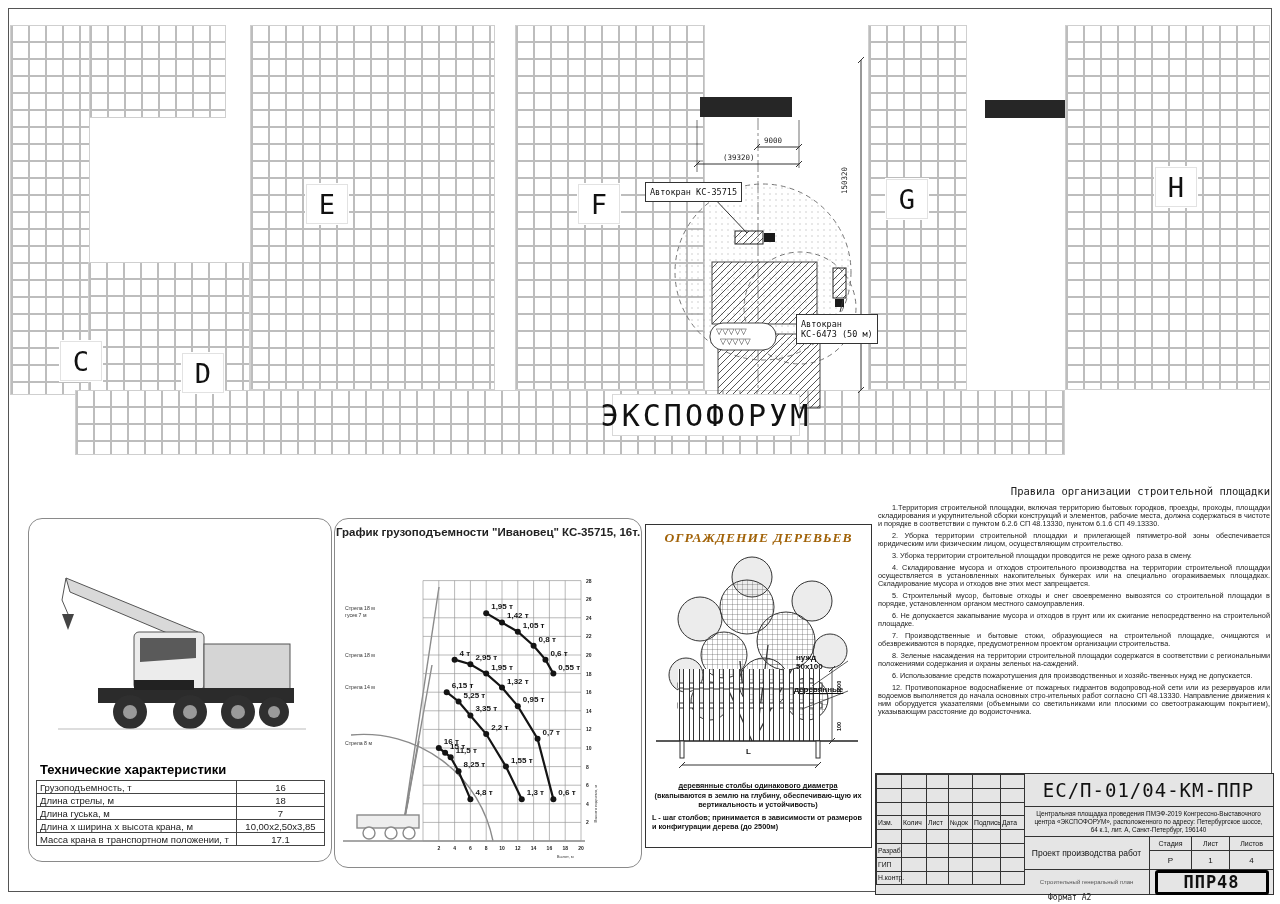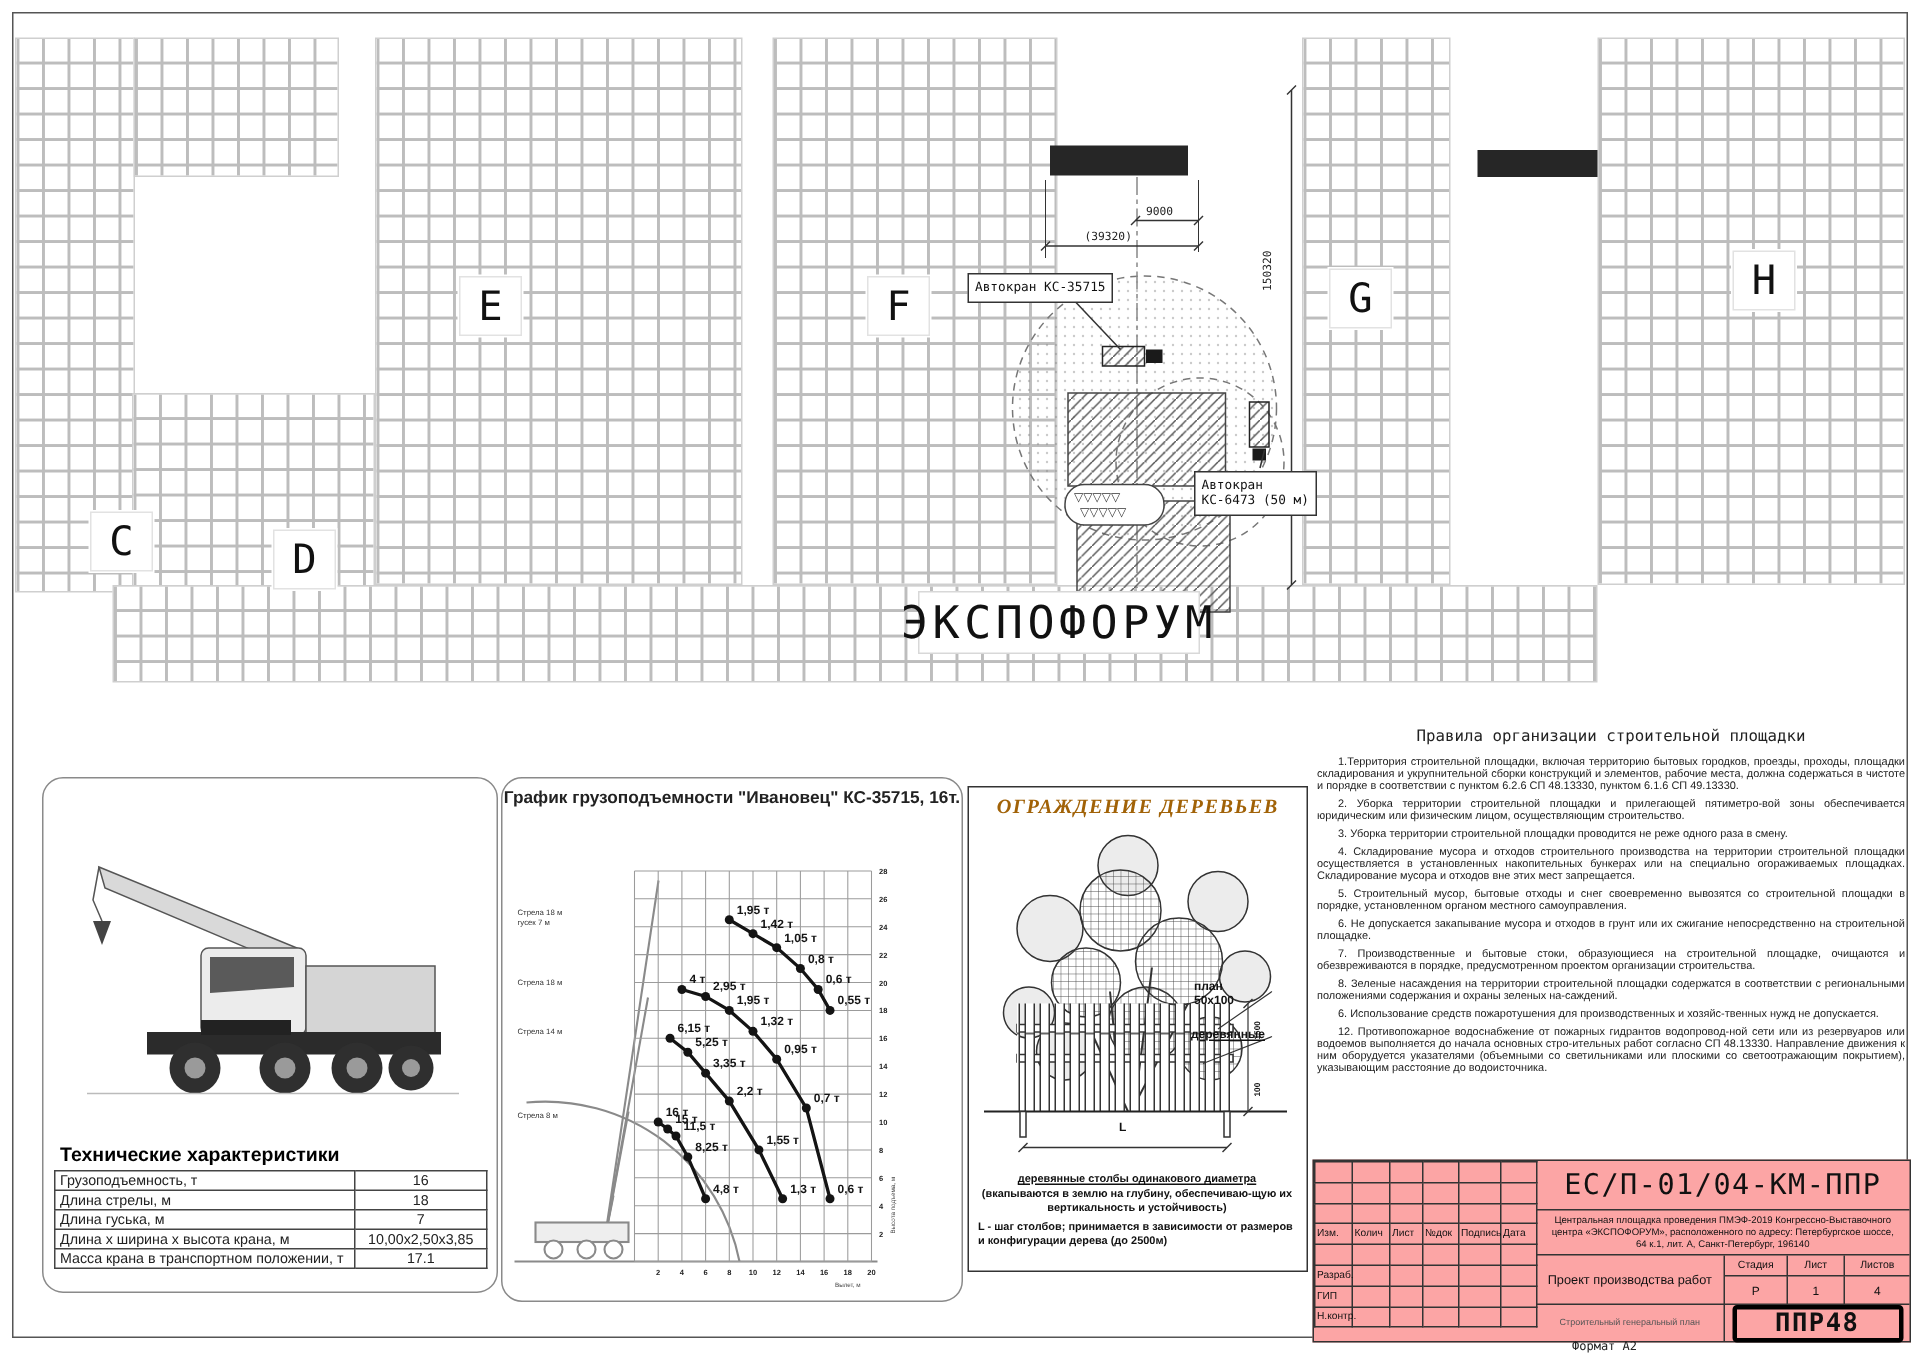--- a/index.html
+++ b/index.html
@@ -28,25 +28,25 @@
   table.spec{position:absolute;border-collapse:collapse;table-layout:fixed;}
   table.spec td{border:1px solid #444;font-size:9.5px;height:12px;padding:0 3px;color:#222;}
   table.spec td.v{text-align:center;}
   .chart-title{position:absolute;width:100%;text-align:center;font-size:11.5px;font-weight:bold;color:#222;}
   .tree-title{position:absolute;width:100%;text-align:center;font-family:"Liberation Serif",serif;
     font-style:italic;font-weight:bold;font-size:13.5px;letter-spacing:1px;color:#a16207;}
   .tree-lbl{position:absolute;font-size:8px;font-weight:bold;color:#111;line-height:1.15;}
   .tree-note{position:absolute;font-size:7.3px;font-weight:bold;color:#111;line-height:1.25;text-align:center;}
   
   .rules{position:absolute;font-size:7.3px;line-height:1.1;color:#222;text-align:justify;}
-  .rules h4{margin:0 0 6px 0;font-size:10.5px;font-weight:normal;text-align:center;
+  .rules h4{margin:0 0 6px 0;font-size:10.5px;font-weight:normal;text-align:right;
     font-family:"DejaVu Sans Mono",monospace;}
   .rules p{margin:4px 0 1px 0;text-indent:14px;}
   
-  .tb{position:absolute;border:1.8px solid #333;background:#fca5a5;}
+  .tb{position:absolute;border:1.8px solid #333;background:#e5e5e5;}
   .cell{position:absolute;box-sizing:border-box;border-right:1px solid #333;border-bottom:1px solid #333;
     font-size:7px;color:#111;display:flex;align-items:center;justify-content:center;text-align:center;}
   table.tbl{position:absolute;border-collapse:collapse;table-layout:fixed;}
   table.tbl td{border:1px solid #333;height:12.8px;font-size:6.8px;padding:0 1px;color:#111;text-align:left;}
   .docnum{font-family:"DejaVu Sans Mono",monospace;font-size:19px;letter-spacing:1px;}
   .logo{border:3px solid #000;border-radius:3px;font-family:"DejaVu Sans Mono",monospace;
     font-weight:bold;font-size:17px;letter-spacing:1px;display:flex;align-items:center;justify-content:center;}
   .fmt{position:absolute;font-size:8px;font-family:"DejaVu Sans Mono",monospace;color:#222;}
   .u{text-decoration:underline;}
 </style>
@@ -364,21 +364,21 @@
         <line x1="163" y1="219" x2="169" y2="213" stroke="#333"></line>
 
       <line x1="180" y1="120" x2="180" y2="192" stroke="#333" stroke-width="0.8"></line>
       <line x1="177" y1="123" x2="183" y2="117" stroke="#333"></line>
         <line x1="177" y1="195" x2="183" y2="189" stroke="#333"></line>
 
       <line x1="160" y1="137" x2="196" y2="112" stroke="#333" stroke-width="0.8"></line>
       <line x1="150" y1="160" x2="196" y2="142" stroke="#333" stroke-width="0.8"></line>
     </svg>
     <div class="tree-lbl" style="left:150px;top:128px">
-      <div>план</div>
+      <div>нужд</div>
       <div>50х100</div>
     </div>
     <div class="tree-lbl u" style="left:148px;top:160px">деревянные</div>
     <div class="tree-lbl" style="left:190px;top:168px;transform:rotate(-90deg);transform-origin:left top;font-size:5.5px">1500</div>
     <div class="tree-lbl" style="left:190px;top:206px;transform:rotate(-90deg);transform-origin:left top;font-size:5.5px">100</div>
     <div class="tree-lbl" style="left:100px;top:222px">L</div>
     <div class="tree-note u" style="left:8px;top:256px;width:208px">деревянные столбы одинакового диаметра</div>
     <div class="tree-note" style="left:8px;top:266px;width:208px">(вкапываются в землю на глубину, обеспечиваю-щую их вертикальность и устойчивость)</div>
     <div class="tree-note" style="left:6px;top:288px;width:212px;text-align:left">L - шаг столбов; принимается в зависимости от размеров и конфигурации дерева (до 2500м)</div>
   </div>

